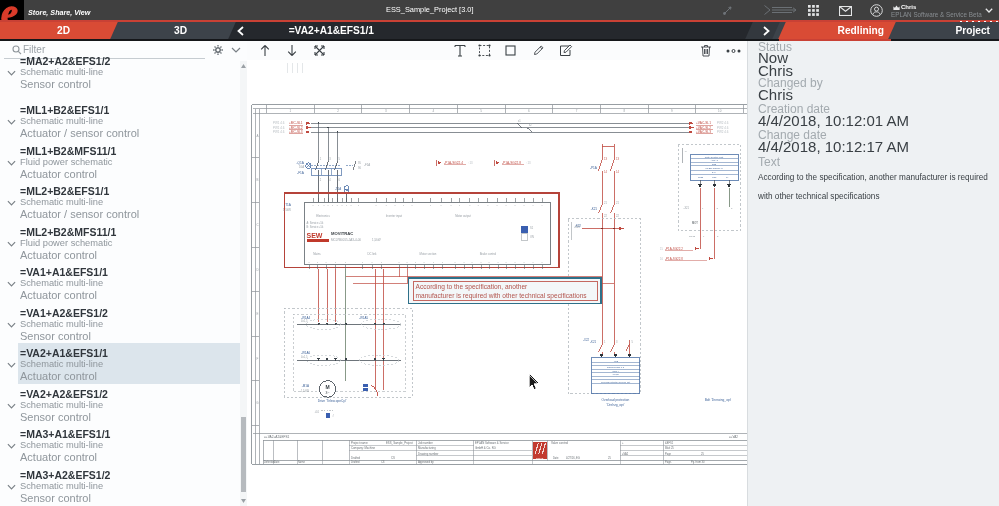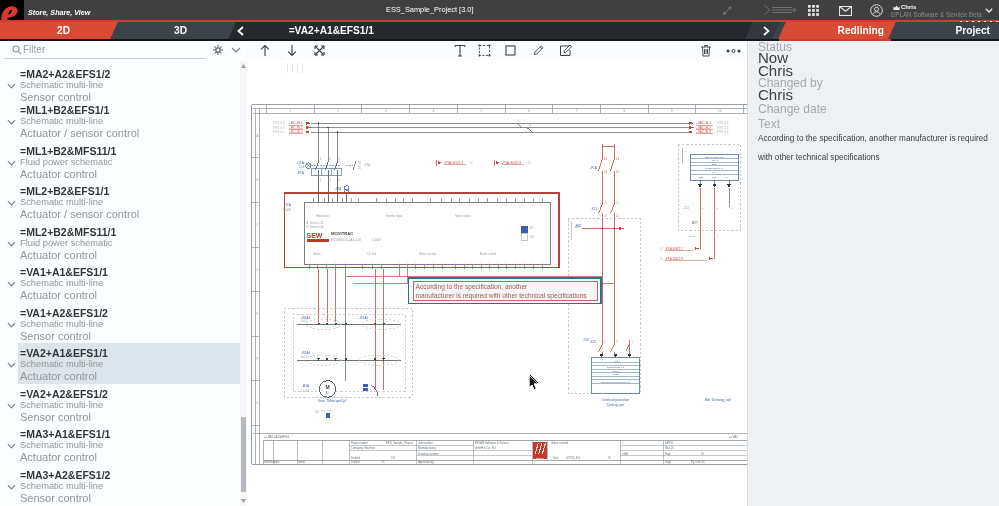--- a/index.html
+++ b/index.html
@@ -112,21 +112,21 @@
       <div id="filtertxt">Filter</div>
       <div id="filterline"></div>
       <svg style="position:absolute;left:212px;top:3px" width="12" height="12" viewBox="0 0 24 24">
           <path fill="none" stroke="#646b71" stroke-width="3" d="M12 7.5 a4.5 4.5 0 1 0 0.001 0"></path>
           <path fill="none" stroke="#646b71" stroke-width="2.6" d="M12 2.2 v3 M12 18.8 v3 M2.2 12 h3 M18.8 12 h3 M5.1 5.1 l2.1 2.1 M16.8 16.8 l2.1 2.1 M18.9 5.1 l-2.1 2.1 M7.2 16.8 l-2.1 2.1"></path>
         </svg>
       <svg style="position:absolute;left:231px;top:6px" width="10" height="6" viewBox="0 0 10 6">
           <polyline points="1,1 5,5 9,1" fill="none" stroke="#7a8187" stroke-width="1.2"></polyline>
         </svg>
     </div>
-    <div class="ti" style="top:24px">
+    <div class="ti" style="top:11px">
 <svg class="chev" viewBox="0 0 10 6">
           <polyline points="1,1 5,5 9,1" fill="none" stroke="#7a8187" stroke-width="1.3"></polyline>
         </svg>
 <div class="tt">=MA2+A2&amp;EFS1/2</div>
         <div class="ta">Schematic multi-line</div>
         <div class="tb">Sensor control</div>
       </div>
       <div class="ti" style="top:60.5px">
 <svg class="chev" viewBox="0 0 10 6">
           <polyline points="1,1 5,5 9,1" fill="none" stroke="#7a8187" stroke-width="1.3"></polyline>
@@ -765,19 +765,24 @@
         <div class="gv">Now</div>
       </div>
       <div class="g">
         <div class="gv">Chris</div>
       </div>
       <div class="g">
         <div class="gl">Changed by</div>
         <div class="gv">Chris</div>
       </div>
       <div class="g" style="padding-top:3px">
+        <div class="gl">Creation date</div>
+        <div class="gv">4/4/2018, 10:12:01 AM</div>
+      </div>
+      <div class="g" style="padding-top:3px">
         <div class="gl">Change date</div>
+        <div class="gv">4/4/2018, 10:12:17 AM</div>
       </div>
       <div class="g" style="padding-top:4px">
         <div class="gl">Text</div>
         <div class="gv" style="font-size:8.2px;line-height:19px;white-space:nowrap">According to the specification, another manufacturer is required<br>with other technical specifications</div>
       </div>
     </div>
 </div>
 </body></html>

